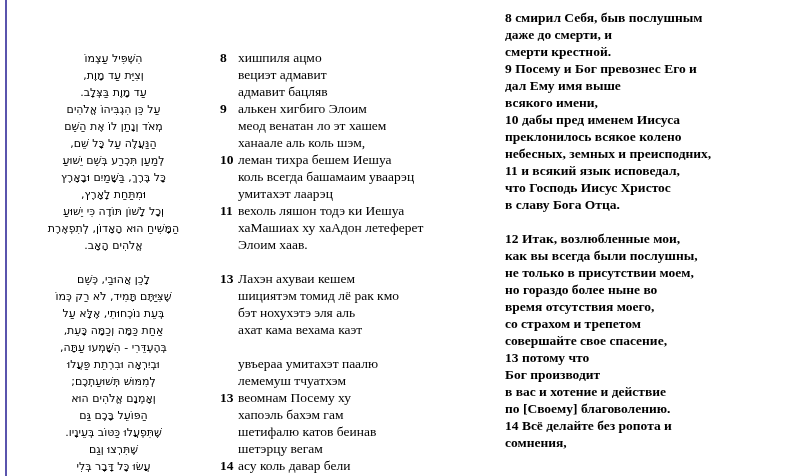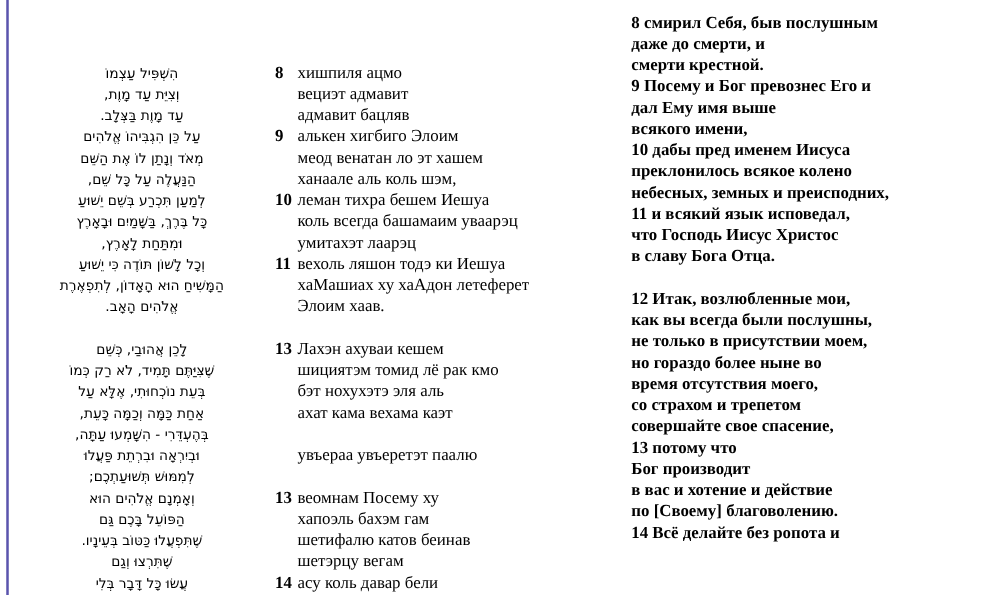--- a/index.html
+++ b/index.html
@@ -147,26 +147,27 @@
   </div>
 
   <div class="row">
     <div class="heb">בְּהֶעְדֵּרִי - הִשָּׁמְעוּ עַתָּה,</div>
     <div class="num"></div>
   </div>
 
   <div class="row">
     <div class="heb">וּבְיִרְאָה וּבִרְתֵת פַּעֲלוּ</div>
     <div class="num"></div>
-    <div class="translit">увъераа увъеретэт паалю</div>
+    <div class="translit">увъераа умитахэт паалю</div>
   </div>
 
   <div class="row">
     <div class="heb">לְמִמּוּשׁ תְּשׁוּעַתְכֶם;</div>
     <div class="num"></div>
+    <div class="translit">лемемуш тчуатхэм</div>
   </div>
 
   <div class="row">
     <div class="heb">וְאָמְנָם אֱלֹהִים הוּא</div>
     <div class="num">13</div>
     <div class="translit">веомнам Посему ху</div>
   </div>
 
   <div class="row">
     <div class="heb">הַפּוֹעֵל בָּכֶם גַּם</div>
@@ -241,13 +242,14 @@
   <div class="rrow">13 потому что</div>
 
   <div class="rrow">Бог производит</div>
 
   <div class="rrow">в вас и хотение и действие</div>
 
   <div class="rrow">по [Своему] благоволению.</div>
 
   <div class="rrow">14 Всё делайте без ропота и</div>
 
+  <div class="rrow">сомнения,</div>
 </div>
 
 </body></html>

